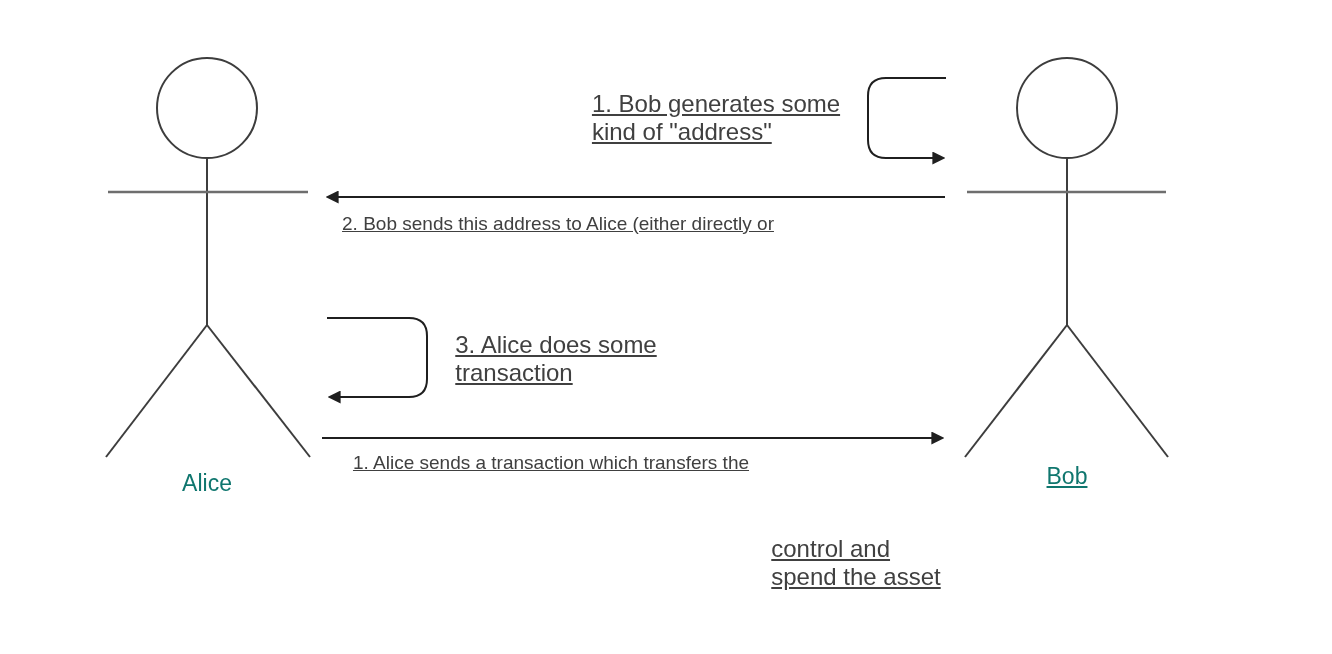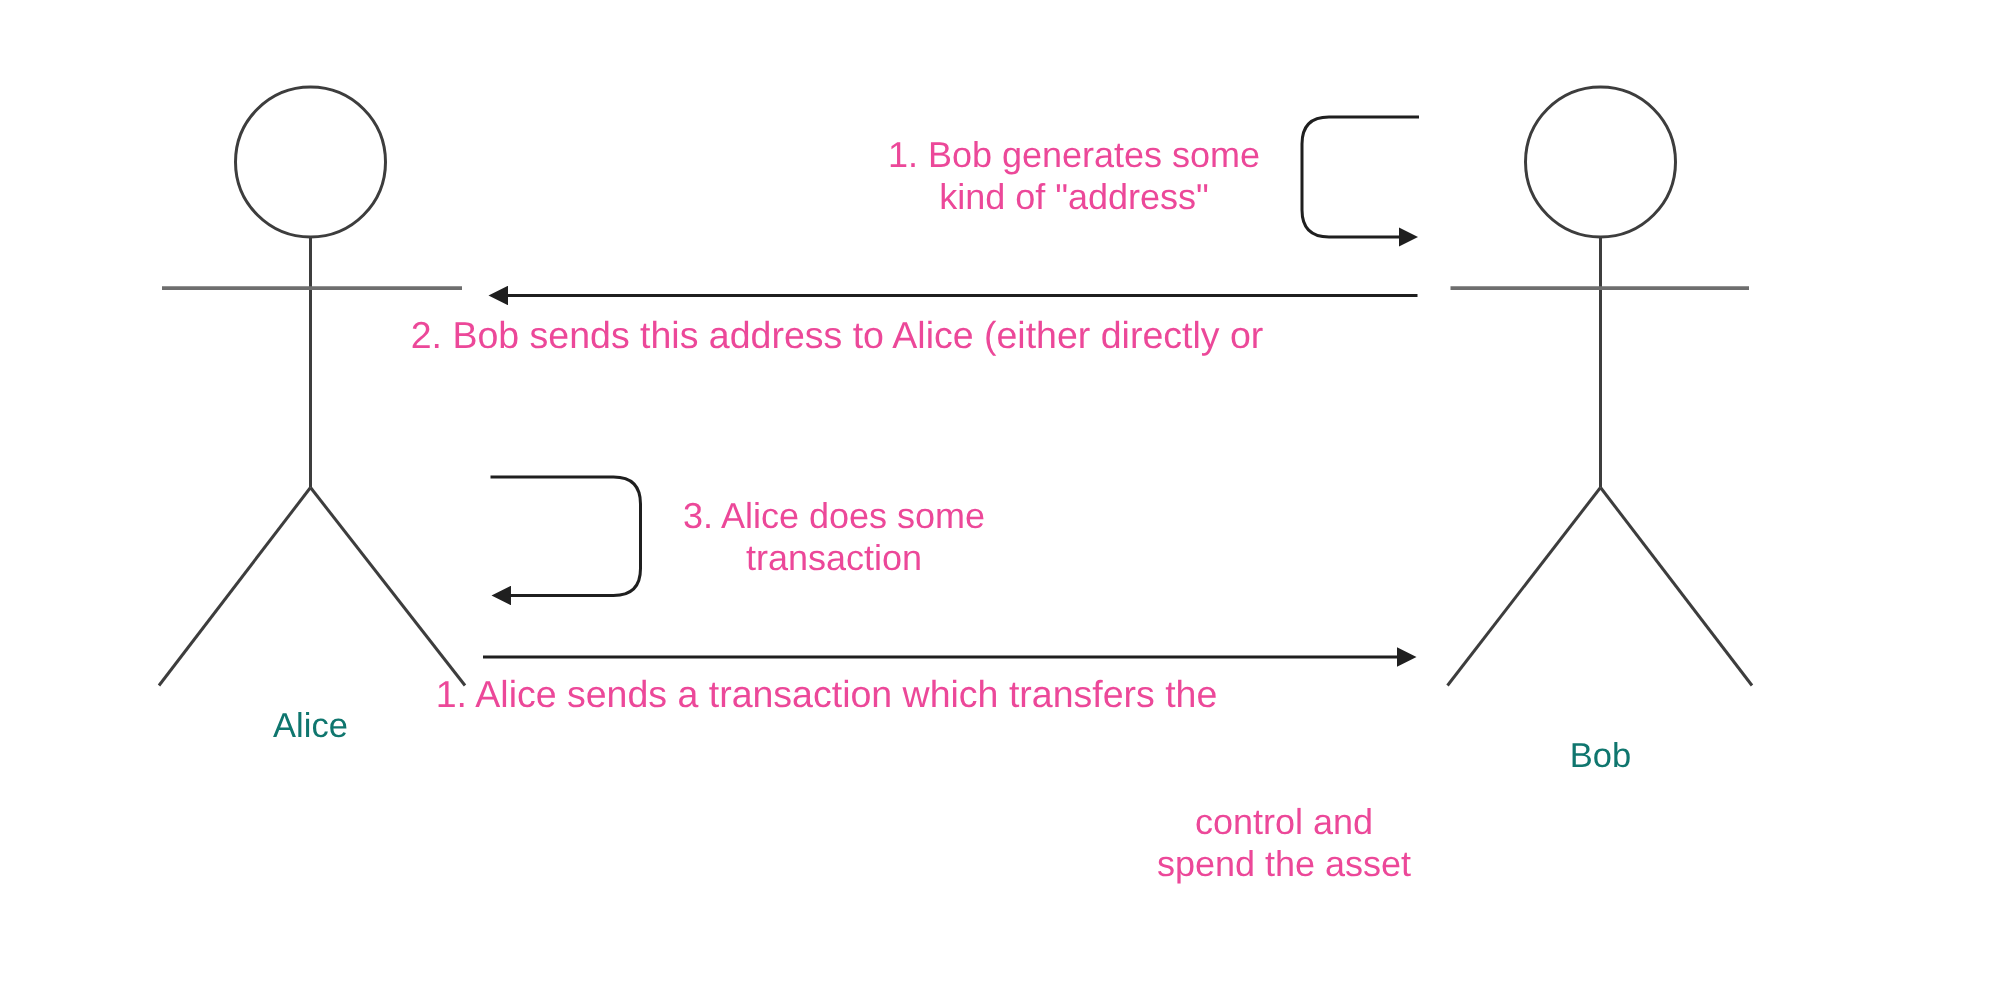--- a/index.html
+++ b/index.html
@@ -17,29 +17,30 @@
     color: #2e2e2e;
   }
   .shape-layer {
     position: absolute;
     left: 0;
     top: 0;
   }
   .label {
     position: absolute;
     transform: translateX(-50%);
-    text-align: center;
+    text-align: left;
     line-height: 28px;
-    color: #ec4899;
+    color: #404040;
+    text-decoration: underline;
   }
   .label div {
     white-space: nowrap;
   }
   .label-lg { font-size: 24px; }
-  .label-sm { font-size: 25px; }
+  .label-sm { font-size: 19px; }
   .actor-label {
     position: absolute;
     transform: translateX(-50%);
     font-size: 23px;
     line-height: 28px;
     white-space: nowrap;
     color: #0f766e;
   }
 </style>
 </head>
@@ -97,15 +98,15 @@
     <div>1. Alice sends a transaction which transfers the</div>
   </div>
 
   <div class="label label-lg" style="left:856px; top:535px;">
     <div>control and</div>
     <div>spend the asset</div>
   </div>
 
   <div class="actor-label" style="left:207px; top:469px;">Alice</div>
 
-  <div class="actor-label" style="left:1067px; top:489px;">Bob</div>
+  <div class="actor-label" style="left:1067px; top:462px;text-decoration:underline;">Bob</div>
 
 </div>
 
 </body></html>

